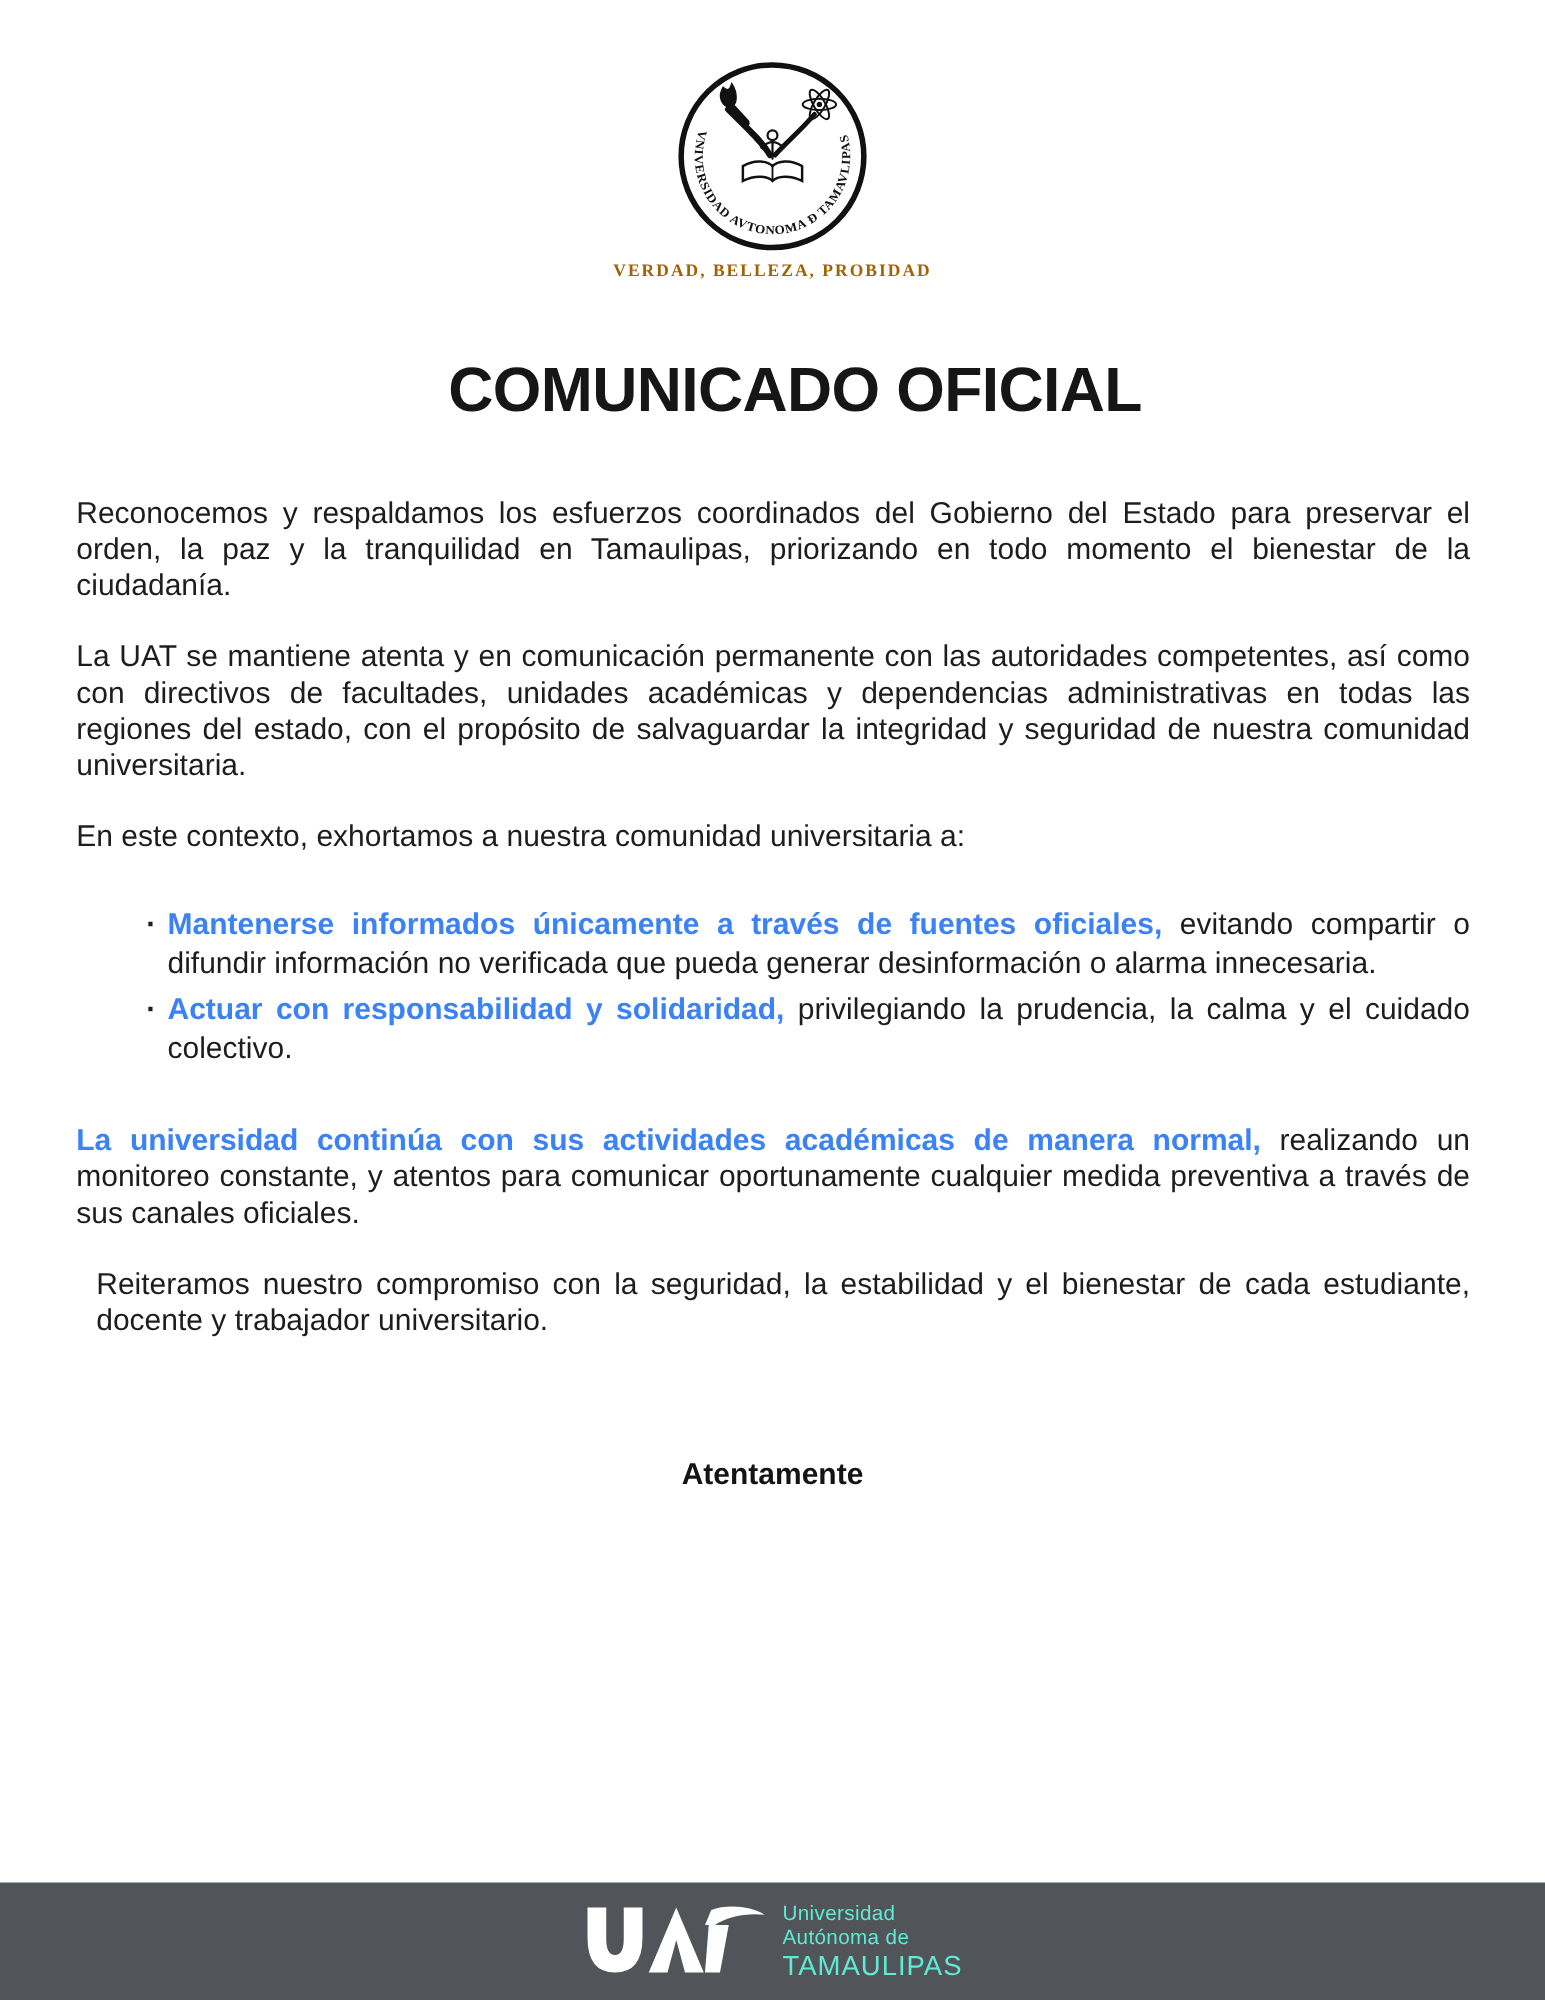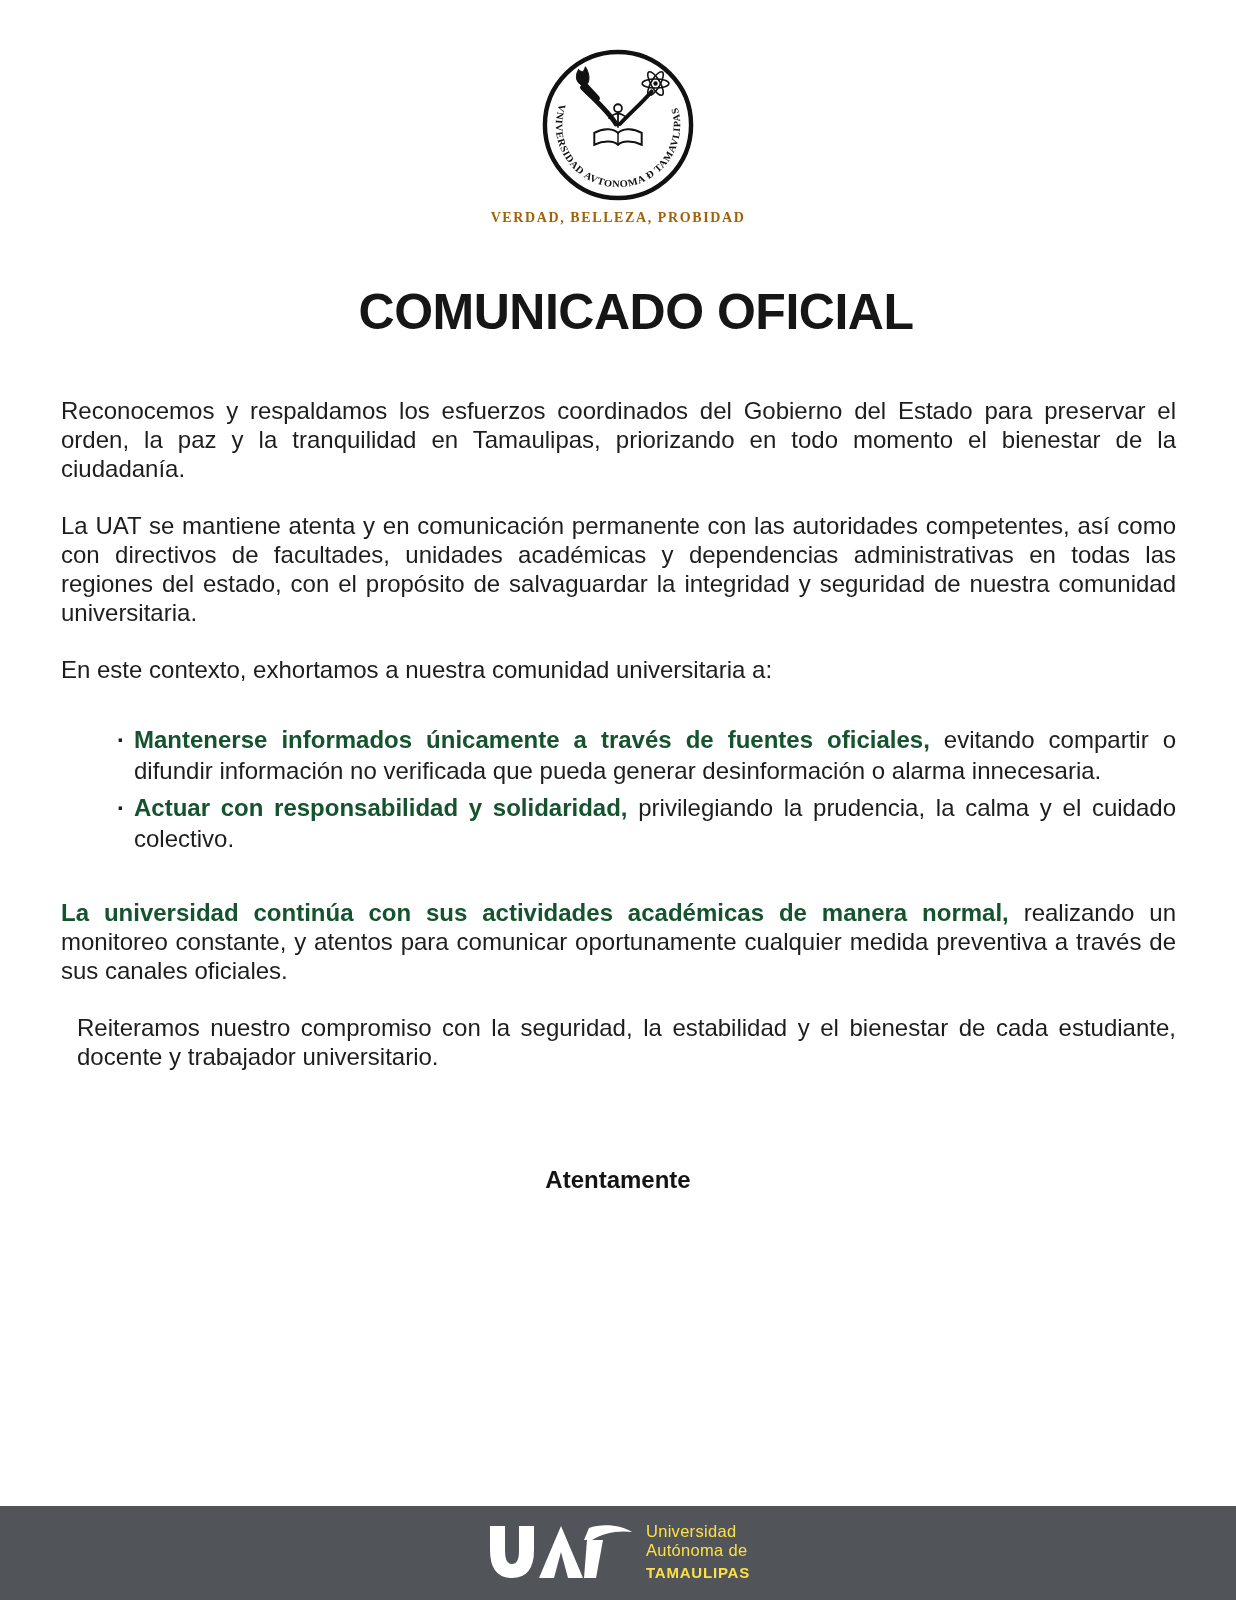--- a/index.html
+++ b/index.html
@@ -26,33 +26,33 @@
     font-size:50px;line-height:56px;font-weight:bold;
     letter-spacing:-0.5px;color:#161616;padding-left:36px;
   }
   
   .body{margin:56px 60px 0 61px;font-size:24px;line-height:29px;text-align:justify;}
   .body p{margin:0 0 28px 0;}
   .body p:last-child{margin-bottom:0;margin-left:16px;}
   .bullets{list-style:none;margin:40px 0 44px 0;padding:0;}
   .bullets li{position:relative;padding-left:73px;line-height:31px;margin-bottom:6px;}
   .bullets .marker{position:absolute;left:56px;top:0;font-weight:bold;}
-  strong{font-weight:bold;color:#14532d;}
+  strong{font-weight:bold;color:#3b82f6;}
   
   .signoff{margin-top:94px;text-align:center;font-weight:bold;font-size:24px;line-height:30px;color:#141414;}
   
   .footer{
     position:absolute;left:0;right:0;bottom:0;height:94px;
     background:#515459;
     display:flex;align-items:center;justify-content:center;gap:10px;
   }
   .uat-logo{width:150px;height:58px;display:block;}
-  .footer-text{color:#fde047;line-height:1;}
+  .footer-text{color:#5eead4;line-height:1;}
   .footer-text .light{font-size:16.5px;line-height:19px;font-weight:400;letter-spacing:0.3px;}
-  .footer-text .heavy{font-size:15px;line-height:22px;font-weight:bold;letter-spacing:0.8px;margin-top:2px;}
+  .footer-text .heavy{font-size:22px;line-height:22px;font-weight:normal;letter-spacing:0.8px;margin-top:2px;}
 </style>
 </head>
 <body>
 
 <div class="page" style="color: rgb(29, 29, 31);">
 
   <svg class="seal" viewBox="0 0 160 160" aria-hidden="true">
     <circle cx="80" cy="80" r="74" fill="none" stroke="#111" stroke-width="4.5"></circle>
     <path id="ringPath" d="M 20.8 58.5 A 63 63 0 1 0 139.2 58.5" fill="none"></path>
     <text font-family="Liberation Serif, serif" font-size="10" font-weight="bold" fill="#111" letter-spacing="0.5">

